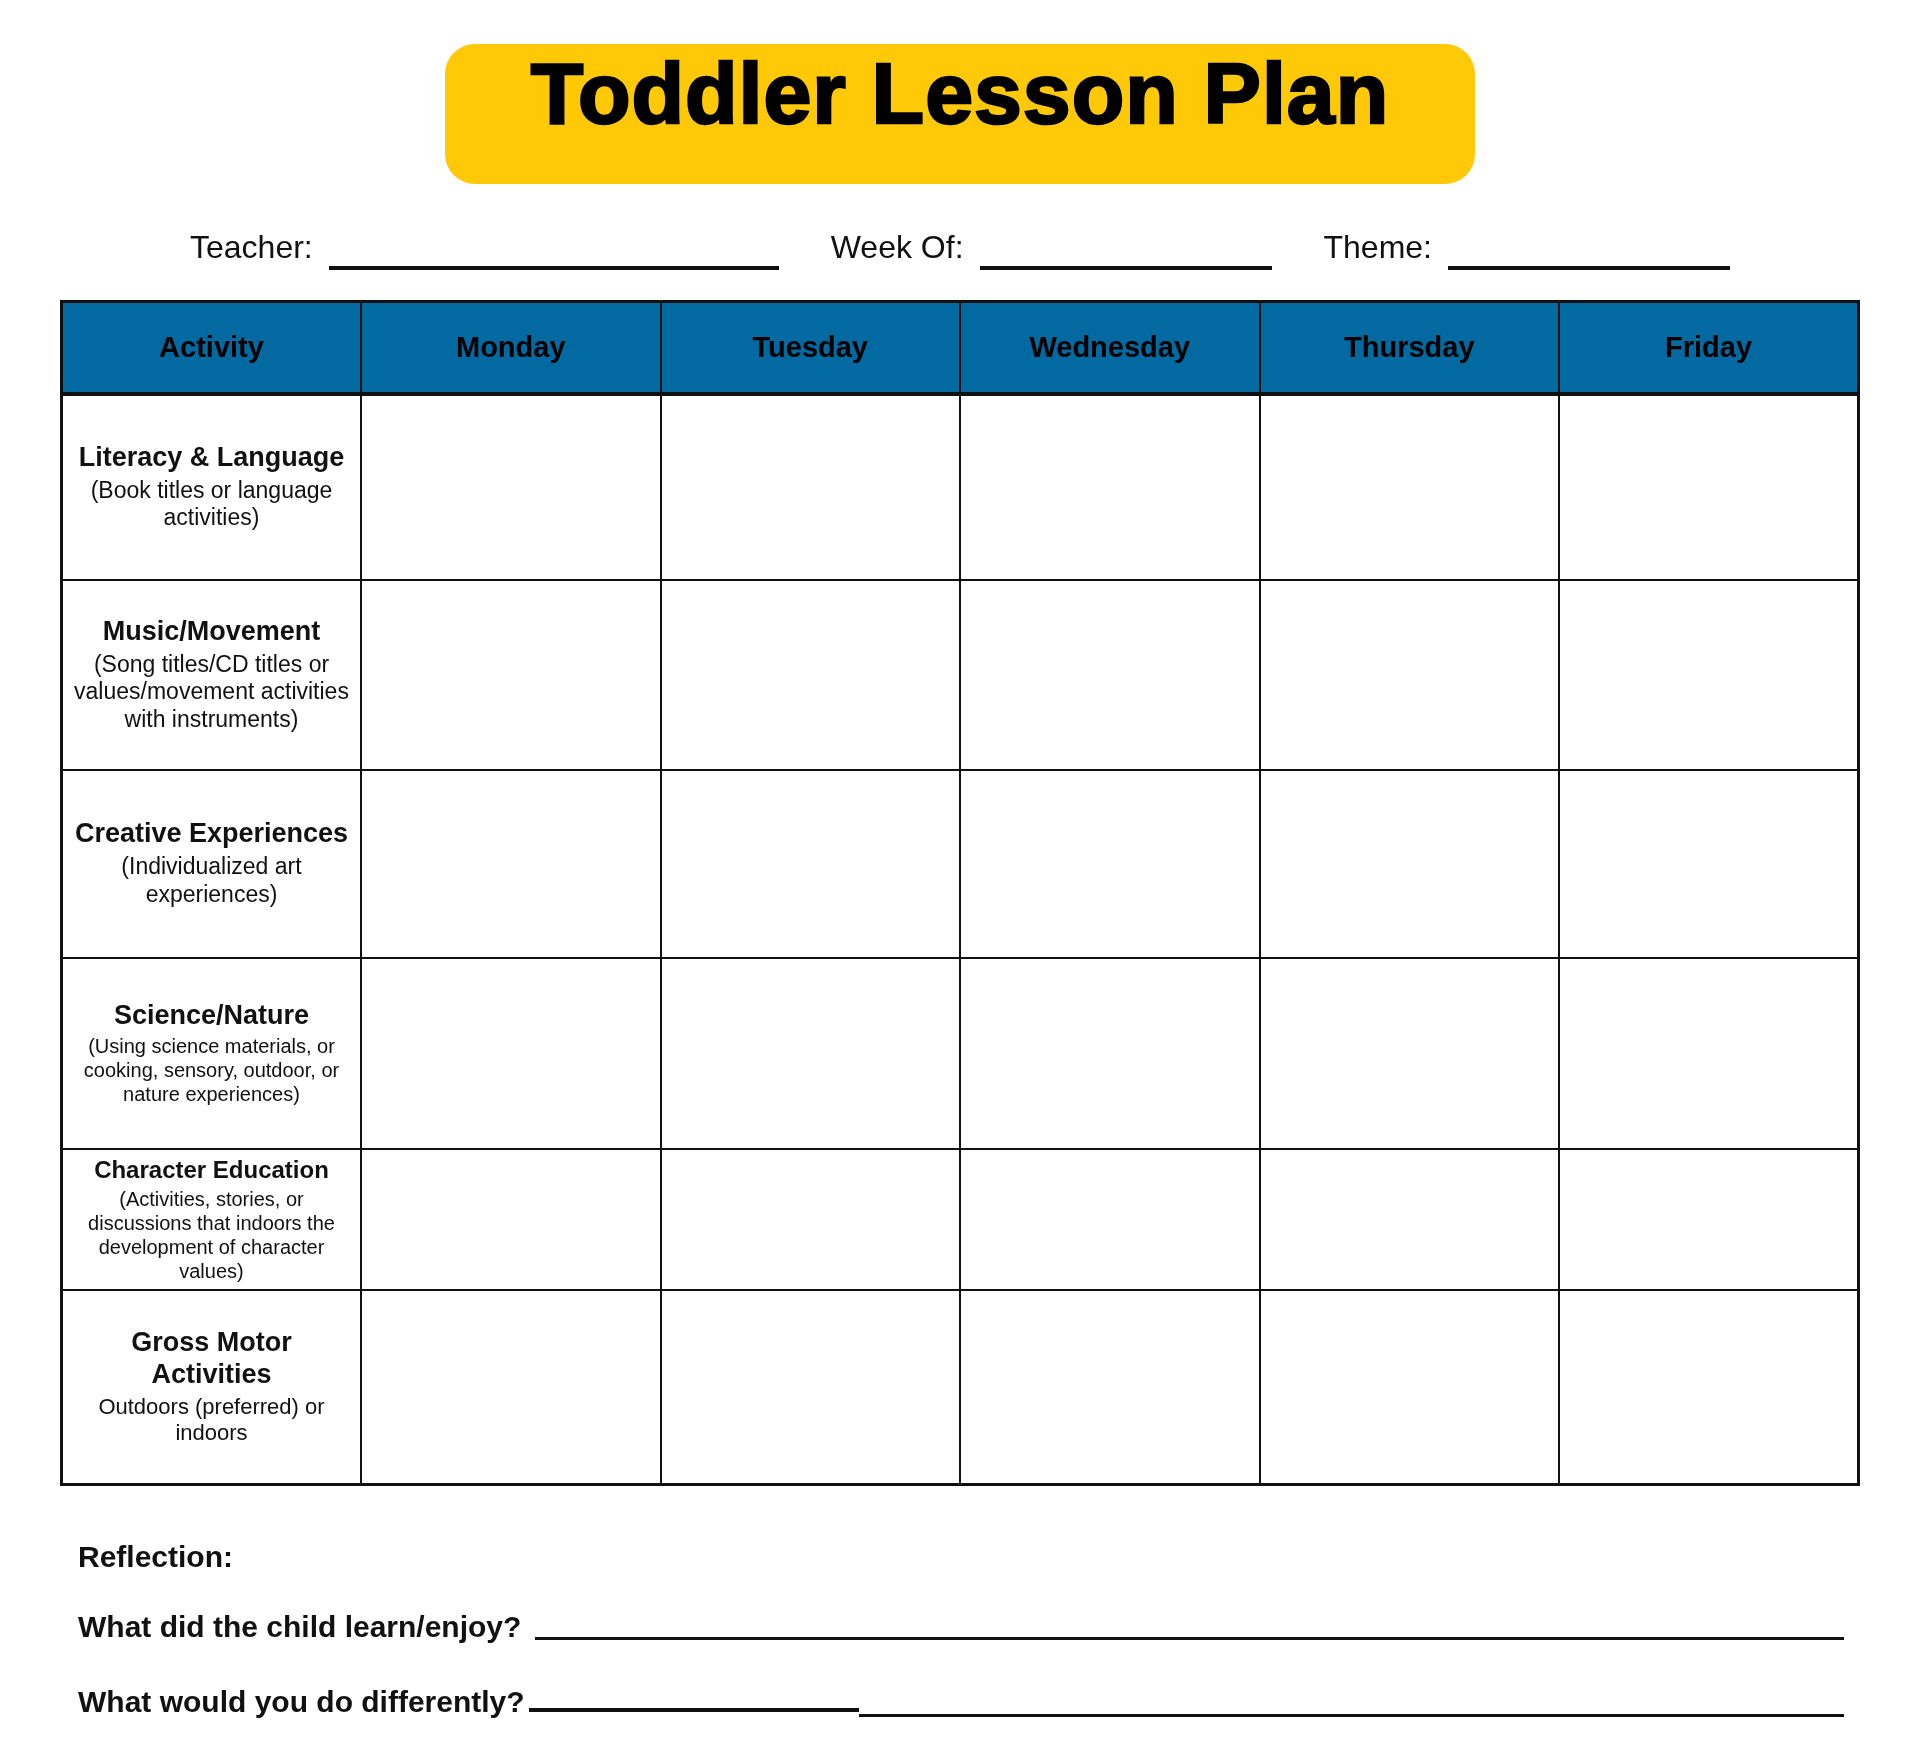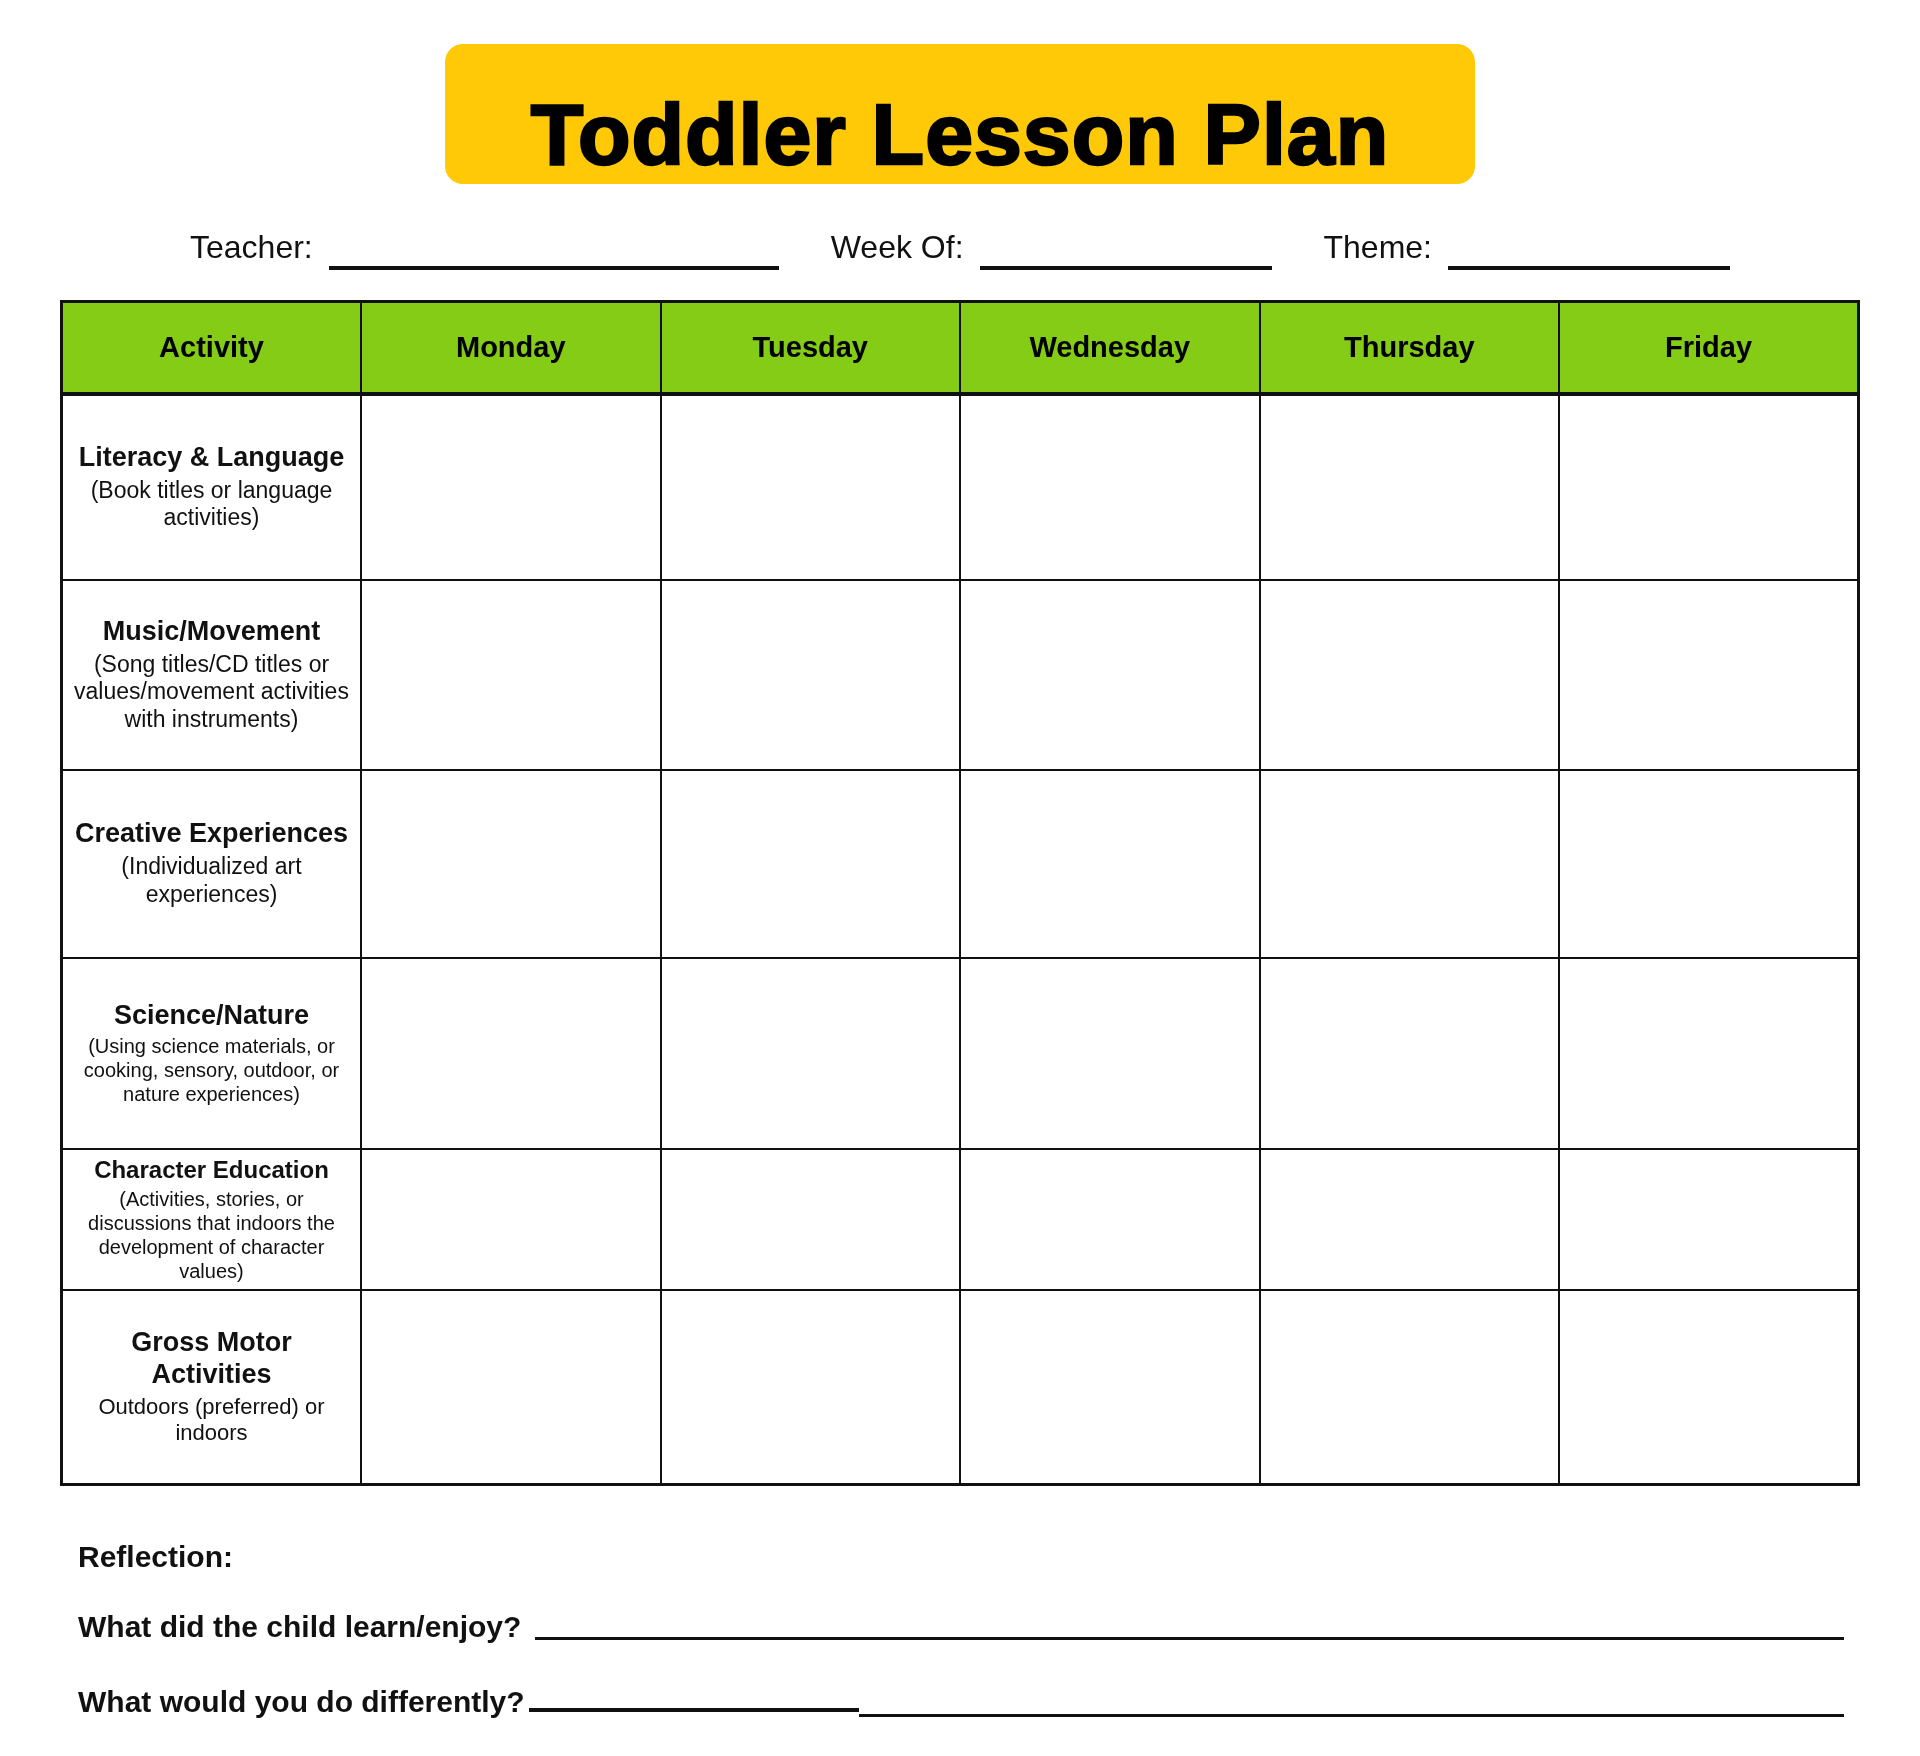--- a/index.html
+++ b/index.html
@@ -11,22 +11,22 @@
     color:#111111;
     font-family:"Liberation Sans", sans-serif;
     overflow:hidden;
   }
 
   
   .title-badge {
     width:1030px; height:140px;
     margin:44px auto 0 auto;
     background:#FFC908;
-    border-radius:18px;
-    display:flex; align-items:flex-end; justify-content:center;
+    border-radius:30px;
+    display:flex; align-items:flex-start; justify-content:center;
   }
   .title-badge h1 {
     font-size:86px;
     font-weight:bold;
     letter-spacing:1px;
     color:#000;
     -webkit-text-stroke:2.5px #000;
   }
 
   
@@ -54,21 +54,21 @@
   
   table.plan {
     width:1800px;
     margin:30px auto 0 auto;
     border-collapse:collapse;
     table-layout:fixed;
     border:3px solid #111;
   }
   .plan th, .plan td { border:2px solid #111; }
   .plan thead th {
-    background:#84cc16;
+    background:#0369a1;
     height:92px;
     font-size:29px;
     font-weight:bold;
     text-align:center;
     vertical-align:middle;
     border-bottom:4px solid #111;
     color:#000;
   }
   .plan tbody td { background:#ffffff; }
   .label-cell {

